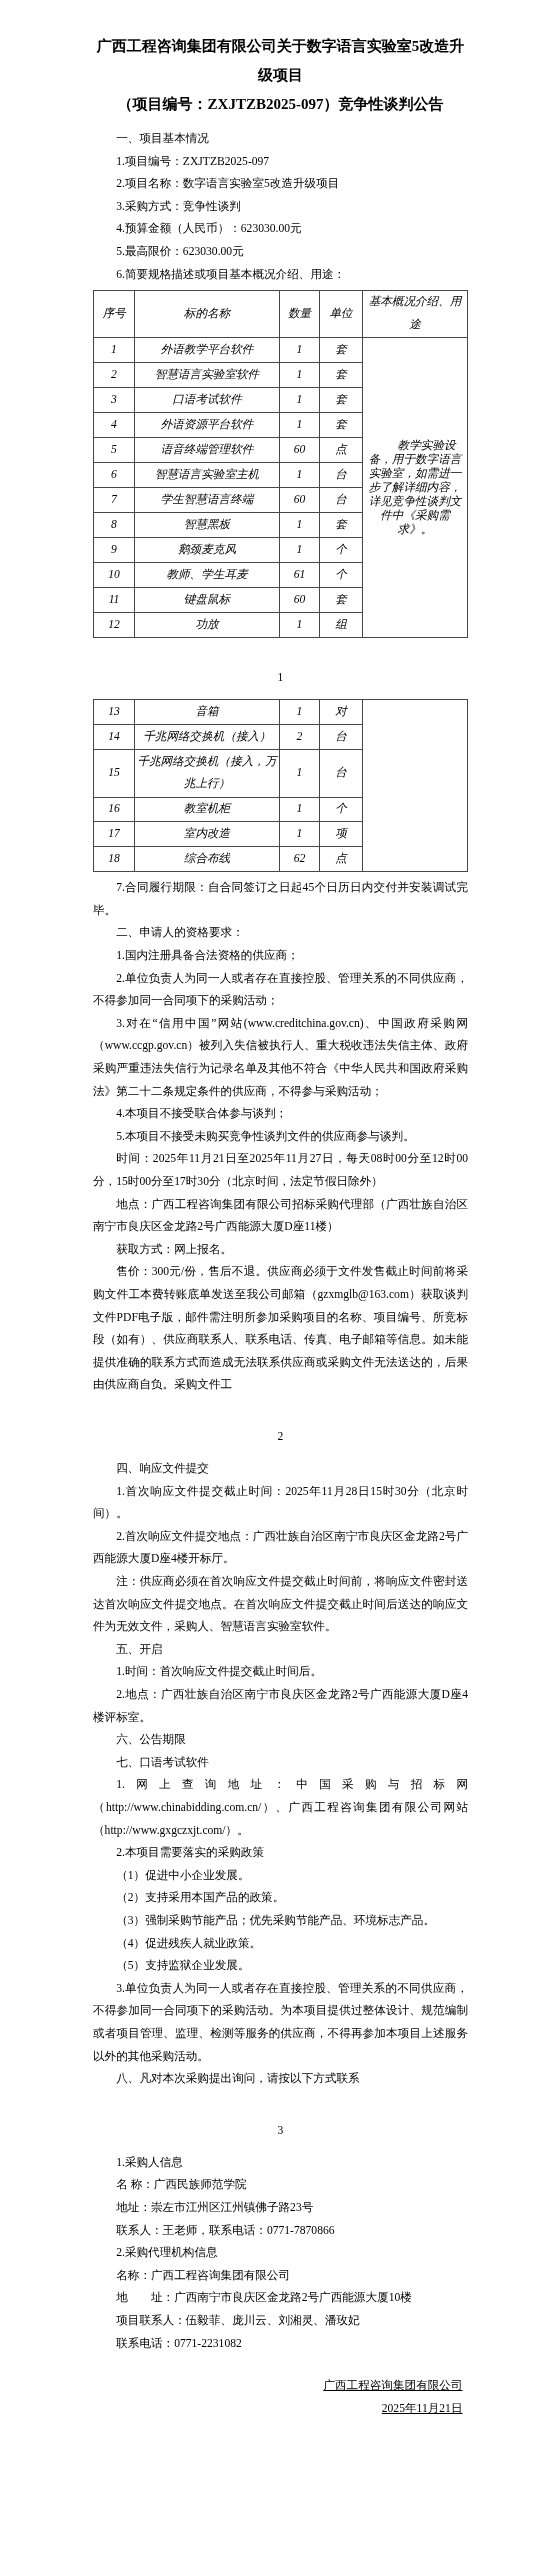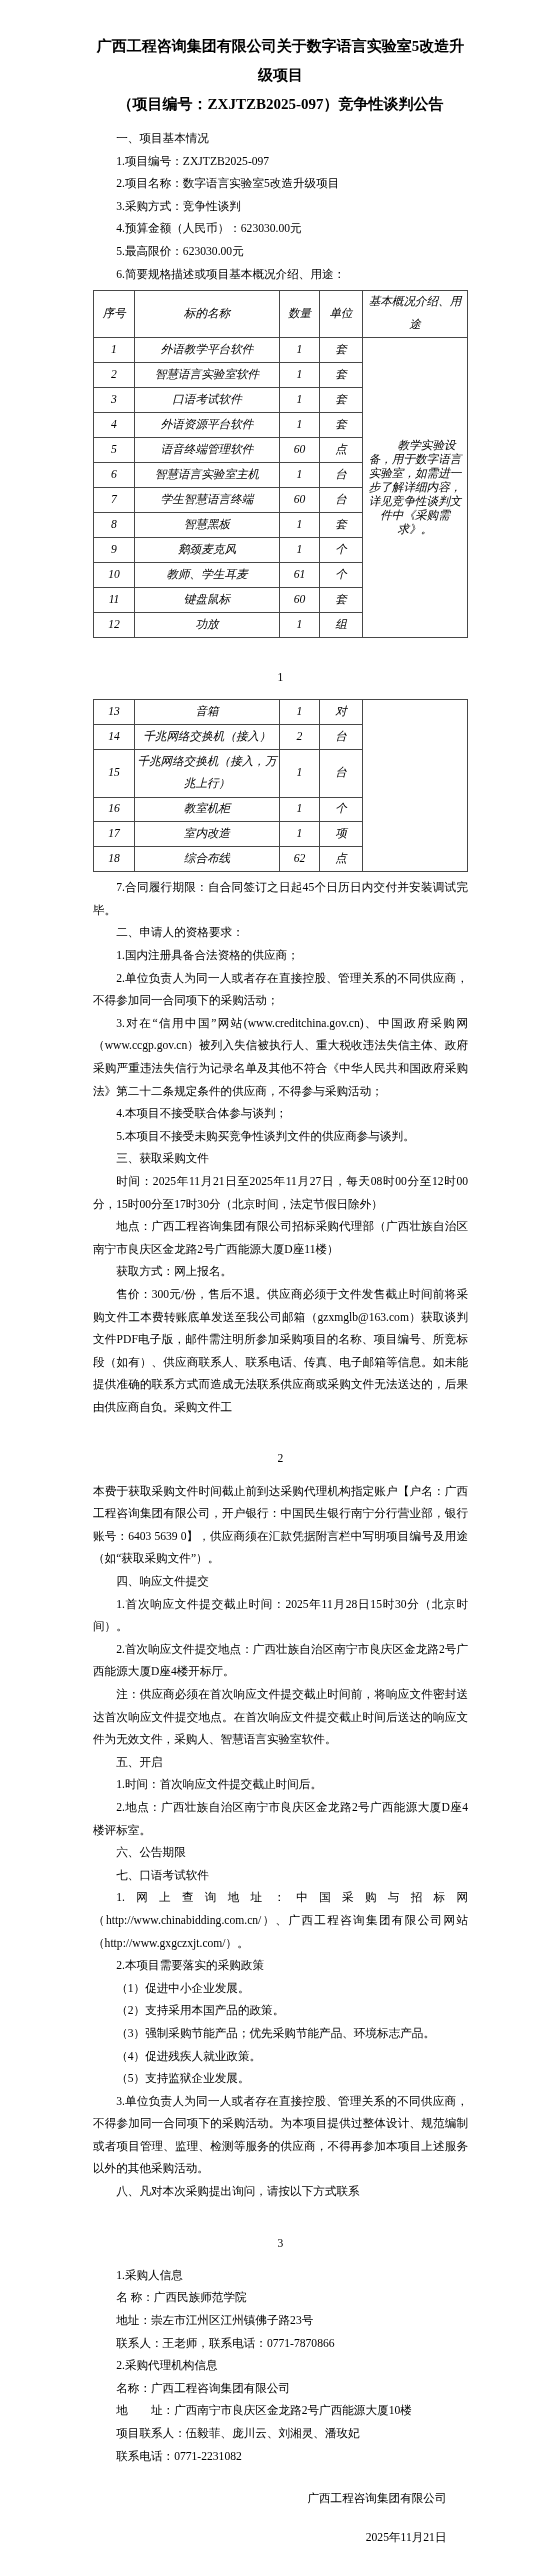--- a/index.html
+++ b/index.html
@@ -17,21 +17,21 @@
   }
   .title{text-align:center;margin-bottom:9.6px;}
   .title-line{font-size:15px;font-weight:bold;line-height:29px;}
   .box{border:1.4px solid #000;margin:6.8px 0 8.2px;padding:4.1px 9px;}
   .box p{margin:0;font-weight:bold;text-indent:2em;text-align:justify;line-height:23px;}
   p.heading{font-weight:normal;text-indent:2em;margin:0;text-align:justify;}
   p.para{text-indent:2em;margin:0;text-align:justify;}
   p.para.flush{text-indent:0;}
   p.pagenum{text-align:center;margin:29px 0 9.6px;text-indent:0;}
   .signature{margin-top:19px;text-align:right;padding-right:5.5px;}
-  .signature p{margin:16px;line-height:23px;}
+  .signature p{margin:0;line-height:23px;text-decoration:underline;}
   table.items-table{border-collapse:collapse;width:100%;table-layout:fixed;margin:3.4px 0 4.8px;font-style:italic;}
   table.items-table th,table.items-table td{
     border:0.7px solid #474747;
     text-align:center;
     vertical-align:middle;
     font-weight:normal;
     font-size:11.6px;
     padding:0.7px 2.1px;
     height:22px;
     overflow:hidden;
@@ -204,27 +204,25 @@
           </tr>
         </tbody>
       </table>
       <p class="para">7.合同履行期限：自合同签订之日起45个日历日内交付并安装调试完毕。</p>
       <p class="heading">二、申请人的资格要求：</p>
       <p class="para">1.国内注册具备合法资格的供应商；</p>
       <p class="para">2.单位负责人为同一人或者存在直接控股、管理关系的不同供应商，不得参加同一合同项下的采购活动；</p>
       <p class="para">3.对在“信用中国”网站(www.creditchina.gov.cn)、中国政府采购网（www.ccgp.gov.cn）被列入失信被执行人、重大税收违法失信主体、政府采购严重违法失信行为记录名单及其他不符合《中华人民共和国政府采购法》第二十二条规定条件的供应商，不得参与采购活动；</p>
       <p class="para">4.本项目不接受联合体参与谈判；</p>
       <p class="para">5.本项目不接受未购买竞争性谈判文件的供应商参与谈判。</p>
-      <p class="heading">三、获取采购文件</p>
       <p class="para">时间：2025年11月21日至2025年11月27日，每天08时00分至12时00分，15时00分至17时30分（北京时间，法定节假日除外）</p>
       <p class="para">地点：广西工程咨询集团有限公司招标采购代理部（广西壮族自治区南宁市良庆区金龙路2号广西能源大厦D座11楼）</p>
       <p class="para">获取方式：网上报名。</p>
       <p class="para">售价：300元/份，售后不退。供应商必须于文件发售截止时间前将采购文件工本费转账底单发送至我公司邮箱（gzxmglb@163.com）获取谈判文件PDF电子版，邮件需注明所参加采购项目的名称、项目编号、所竞标段（如有）、供应商联系人、联系电话、传真、电子邮箱等信息。如未能提供准确的联系方式而造成无法联系供应商或采购文件无法送达的，后果由供应商自负。采购文件工</p>
       <p class="pagenum">2</p>
-      <p class="para flush">本费于获取采购文件时间截止前到达采购代理机构指定账户【户名：广西工程咨询集团有限公司，开户银行：中国民生银行南宁分行营业部，银行账号：6403 5639 0】，供应商须在汇款凭据附言栏中写明项目编号及用途（如“获取采购文件”）。</p>
       <p class="heading">四、响应文件提交</p>
       <p class="para">1.首次响应文件提交截止时间：2025年11月28日15时30分（北京时间）。</p>
       <p class="para">2.首次响应文件提交地点：广西壮族自治区南宁市良庆区金龙路2号广西能源大厦D座4楼开标厅。</p>
       <p class="para">注：供应商必须在首次响应文件提交截止时间前，将响应文件密封送达首次响应文件提交地点。在首次响应文件提交截止时间后送达的响应文件为无效文件，采购人、智慧语言实验室软件。</p>
       <p class="heading">五、开启</p>
       <p class="para">1.时间：首次响应文件提交截止时间后。</p>
       <p class="para">2.地点：广西壮族自治区南宁市良庆区金龙路2号广西能源大厦D座4楼评标室。</p>
       <p class="heading">六、公告期限</p>
       <p class="heading">七、口语考试软件</p>
       <p class="para">1.网上查询地址：中国采购与招标网（http://www.chinabidding.com.cn/）、广西工程咨询集团有限公司网站（http://www.gxgczxjt.com/）。</p>

